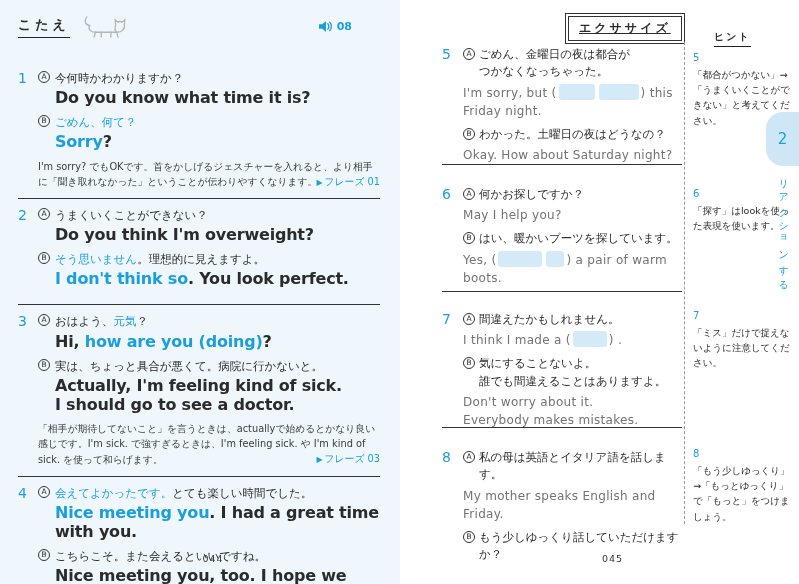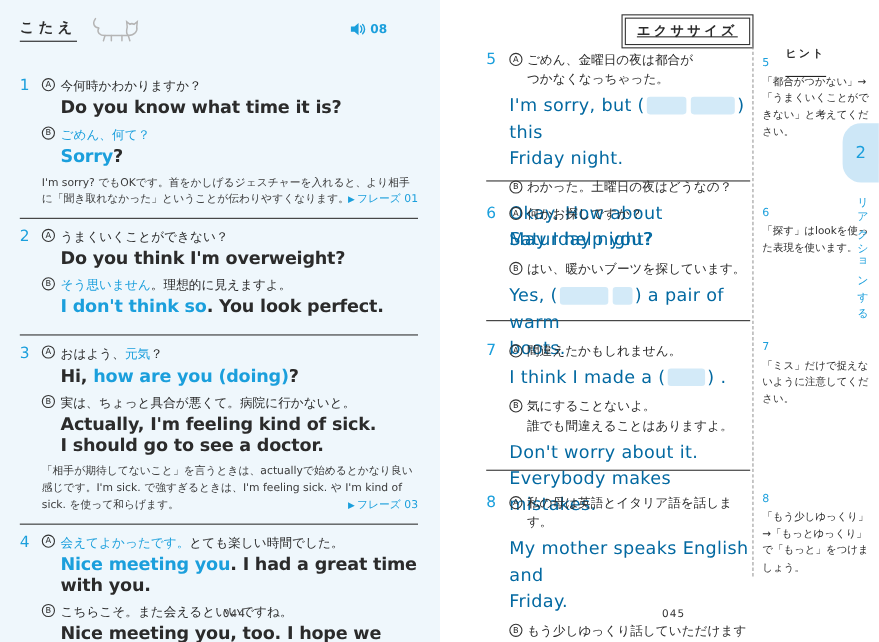--- a/index.html
+++ b/index.html
@@ -36,33 +36,33 @@
   .tri { font-size:8px; margin-right:2px; }
   .pagenum { position:absolute; bottom:20px; left:0; width:100%; text-align:center;
     font-size:9.5px; letter-spacing:1px; color:#333;padding-left:26px; }
 
   
   .exbox { position:absolute; left:168px; top:16px; border:1px solid #333;
     outline:1px solid #333; outline-offset:2px; padding:3px 10px; font-size:12px;
     font-weight:bold; letter-spacing:3px; background:#fff;text-decoration:underline; }
   .hintlabel { position:absolute; left:314px; top:30px; font-size:10px;
     font-weight:bold; letter-spacing:2px; border-bottom:1px solid #222;
-    padding-bottom:13px;margin-top:12px; }
+    padding-bottom:2px; }
   .maincol { position:absolute; left:42px; top:46px; width:240px; }
   .ritem { position:relative; padding-left:21px; }
   .ritem.b { border-bottom:1px solid #333; }
   .r5 { height:119px; }
   .r6 { height:127px; padding-top:21px; }
   .r7 { height:136px; padding-top:19px; }
   .r8 { padding-top:21px; }
   .rnum { position:absolute; left:0; color:#1b9fdc; font-size:14px; }
   .r6 .rnum { top:21px; } .r7 .rnum { top:19px; } .r8 .rnum { top:21px; }
   .rjline { position:relative; padding-left:16px; font-size:11.5px; line-height:1.5; }
   .rjline .abmark { top:2px; }
-  .ren { font-size:16px; line-height:1.5; color:#0369a1; letter-spacing:0.3px;
+  .ren { font-size:12px; line-height:1.5; color:#737373; letter-spacing:0.3px;
     margin:3px 0 6px; }
   .blankset { display:inline-flex; gap:4px; vertical-align:-3px; margin:0 2px; }
   .blankbox { height:16px; border-radius:3px; background:#d3eaf8; display:inline-block; }
   .dashline { position:absolute; left:284px; top:42px; height:482px; width:0;
     border-left:1px dashed #999; }
   .hint { position:absolute; left:293px; width:98px; font-size:9.5px;
     line-height:1.6; color:#2b2b2b; }
   .hintnum { color:#1b9fdc; font-size:10px; display:block; margin-bottom:1px; }
   .h5 { top:50px; } .h6 { top:186px; } .h7 { top:308px; } .h8 { top:446px; }
   .sidetab { position:absolute; right:0; top:112px; width:33px; height:54px;

